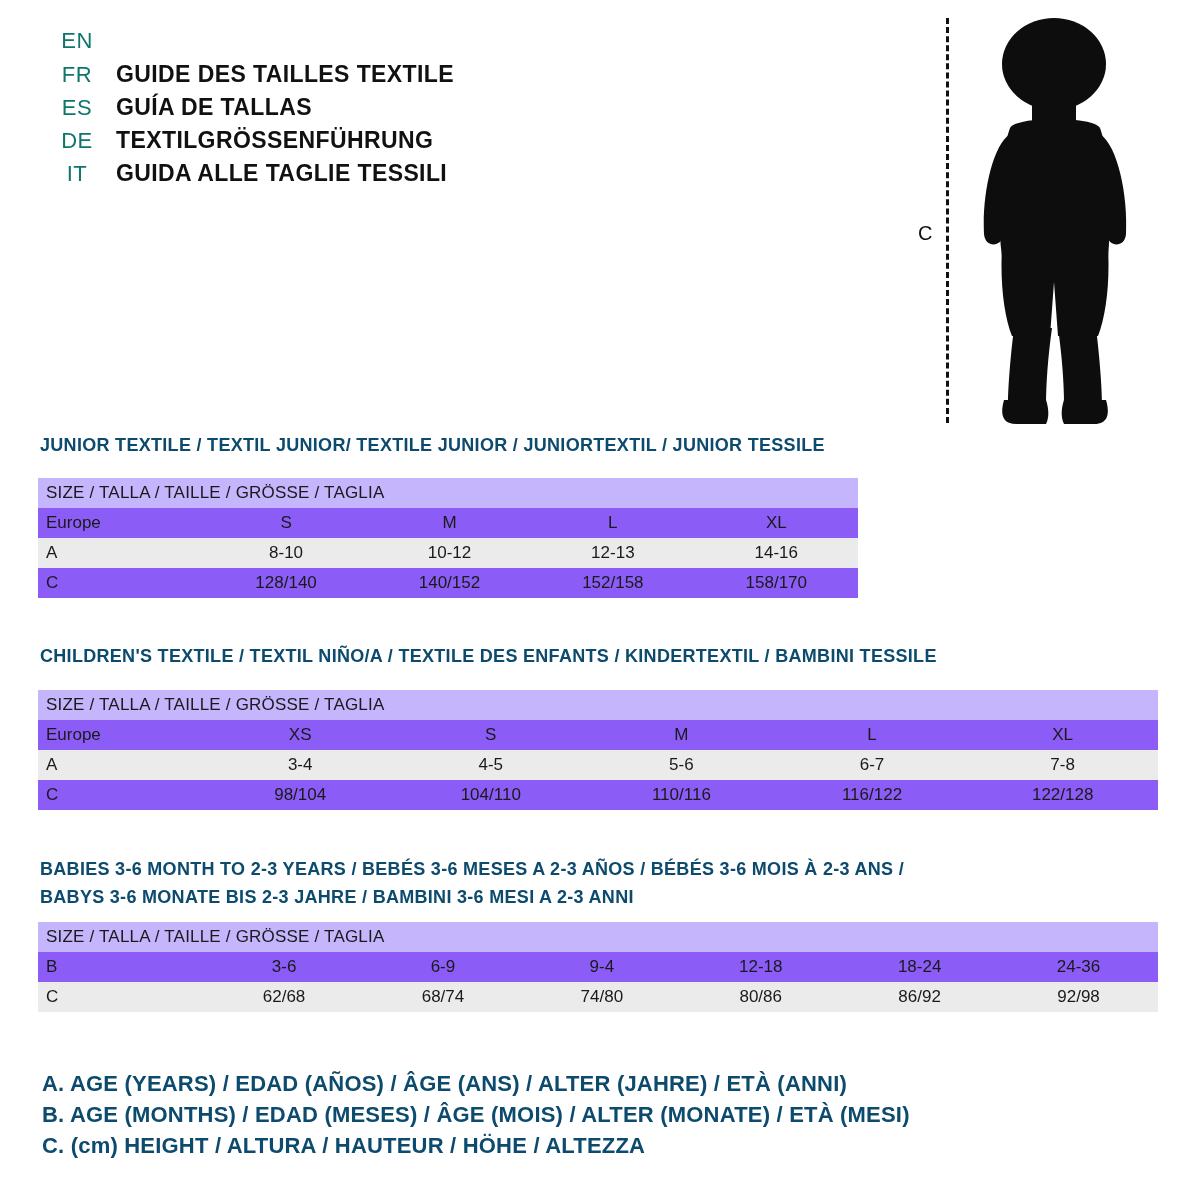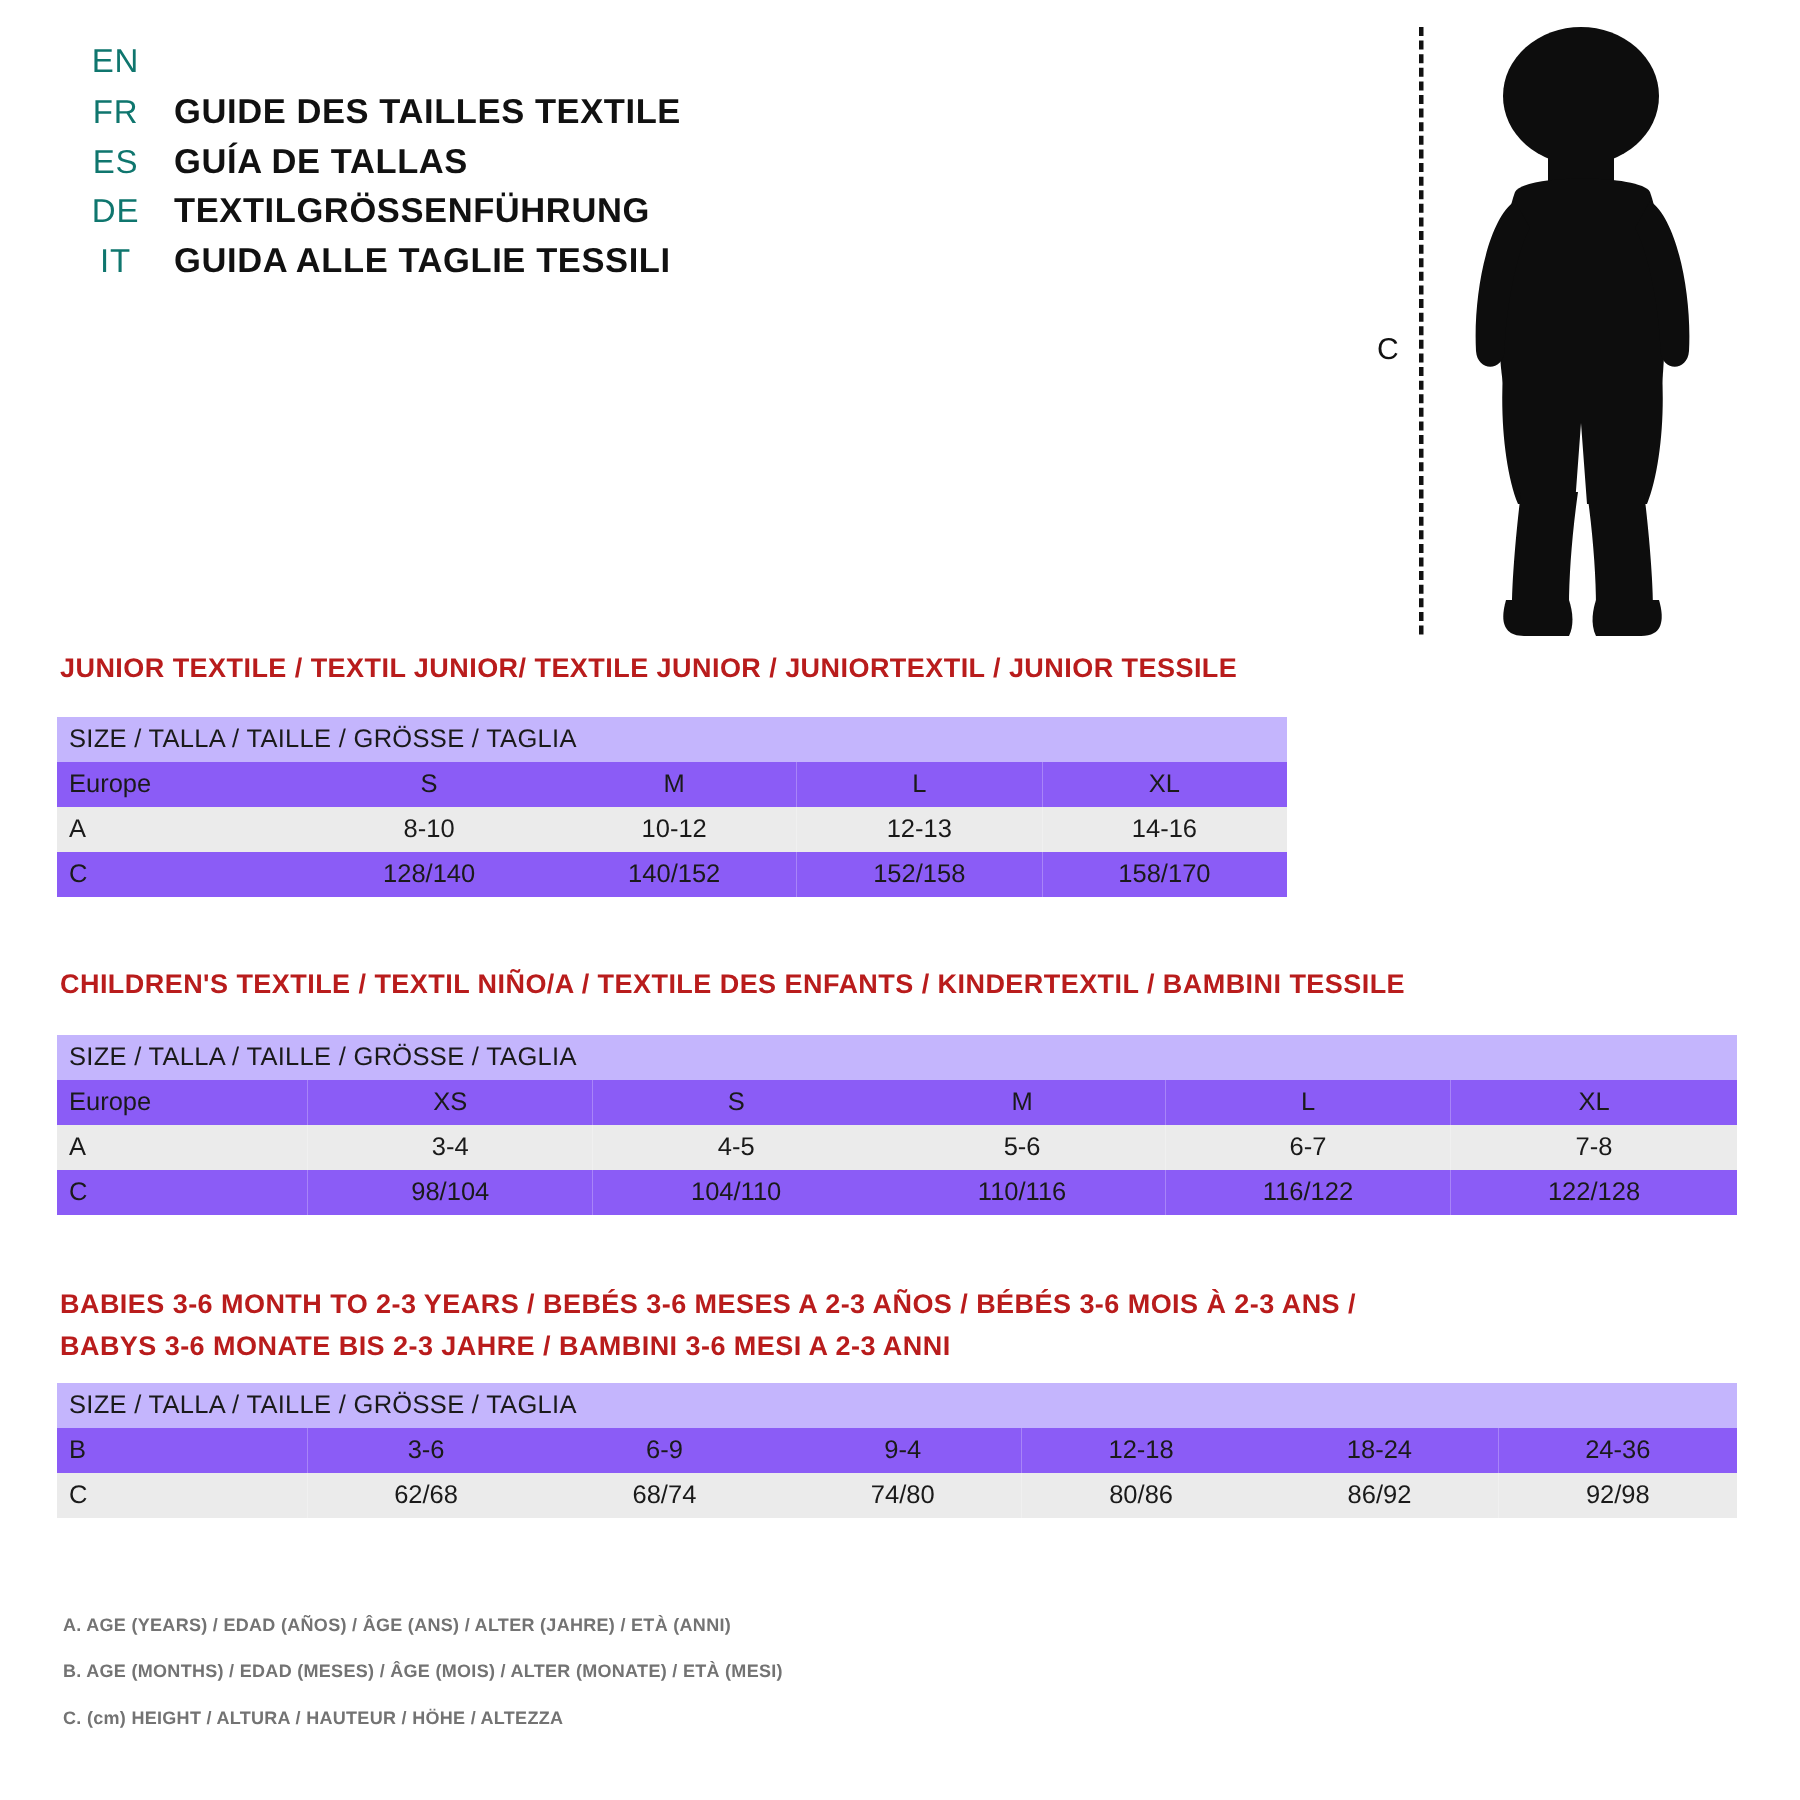--- a/index.html
+++ b/index.html
@@ -80,21 +80,21 @@
     top: 6px;
   }
 
   
   .section-title {
     position: absolute;
     left: 40px;
     font-size: 18px;
     font-weight: bold;
     letter-spacing: 0.3px;
-    color: #b91c1c;
+    color: #0c4a6e;
     white-space: nowrap;
   }
   .section-title.two-line {
     line-height: 28px;
     white-space: normal;
     width: 1000px;
   }
 
   
   table.size-table {
@@ -128,25 +128,25 @@
   }
 
   
   .footnotes {
     position: absolute;
     left: 42px;
     top: 1068px;
     width: 1000px;
   }
   .footnote {
-    font-size: 12px;
+    font-size: 22px;
     font-weight: bold;
     letter-spacing: 0.2px;
     line-height: 31px;
-    color: #737373;
+    color: #0c4a6e;
     white-space: nowrap;
   }
 </style>
 </head>
 <body>
 
 <div class="page">
 
   <div class="lang-block">
     <div class="lang-row">

